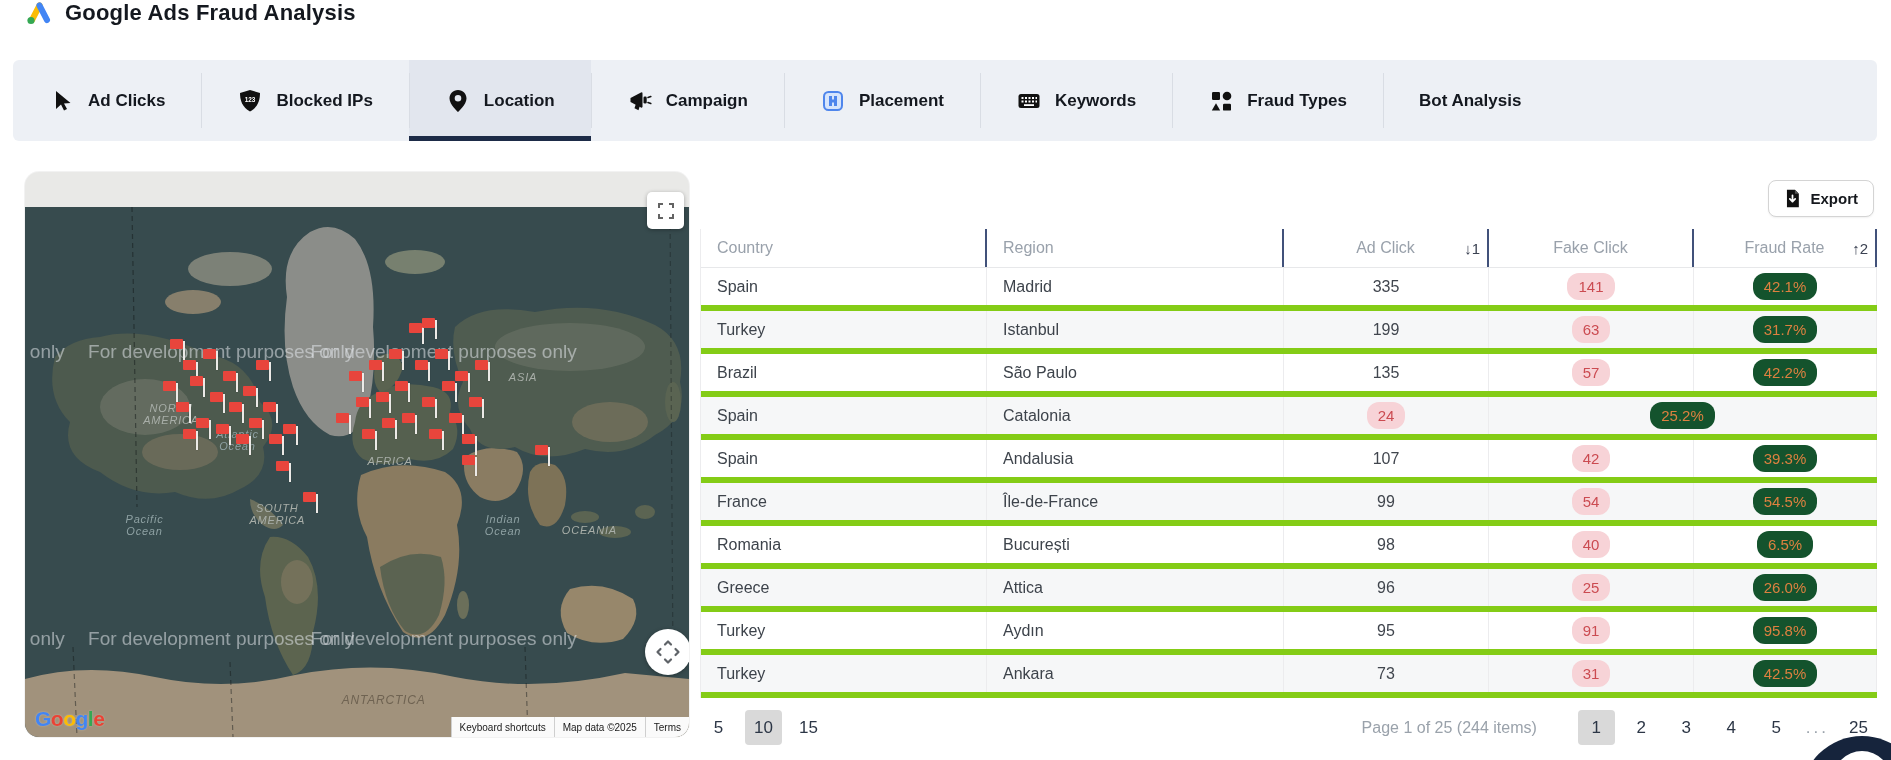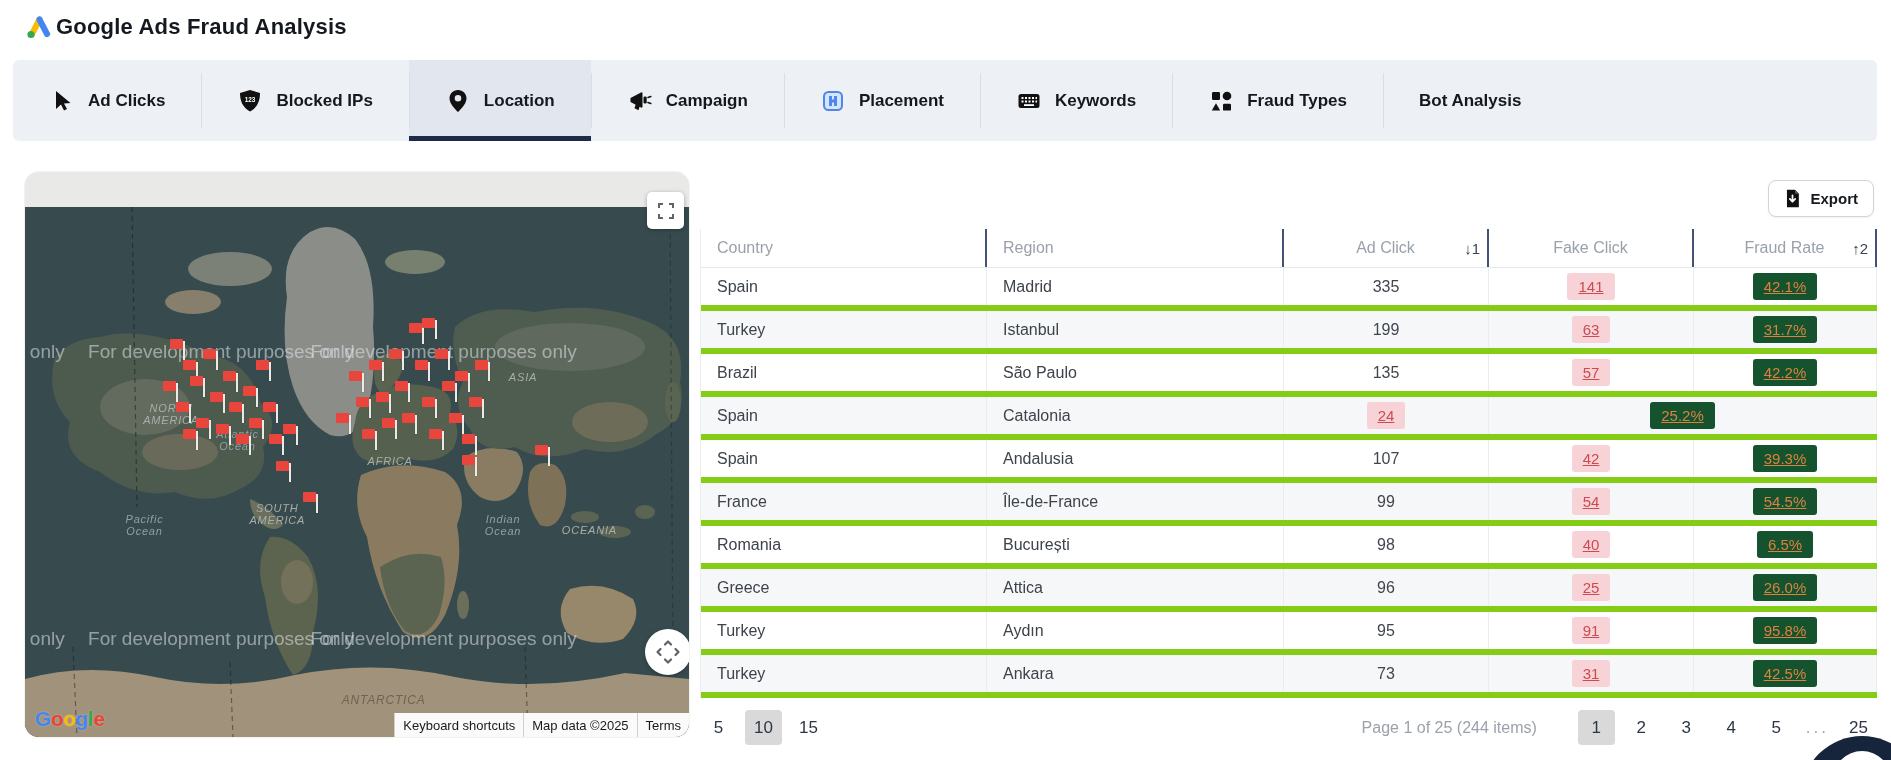--- a/index.html
+++ b/index.html
@@ -6,21 +6,21 @@
   html,body { width:1891px; height:760px; }
   body {
     position: relative;
     font-family: "Liberation Sans", sans-serif;
     background: #ffffff;
     overflow: hidden;
     color: #171c26;
   }
 
   
-  .app-header { position:absolute; left:25px; top:14px; display:flex; align-items:flex-end; gap:5px; }
+  .app-header { position:absolute; left:25px; top:0; display:flex; align-items:flex-end; gap:14px; }
   .app-title { font-size:22px; font-weight:800; letter-spacing:.2px; color:#14181f; }
 
   
   .tabbar { position:absolute; left:13px; right:14px; top:60px; height:81px;
             background:#edf0f5; border-radius:6px; display:flex; align-items:stretch; }
   .tab { position:relative; display:flex; align-items:center; gap:13px; padding:0 36px;
          font-size:17px; font-weight:700; color:#14181f; cursor:pointer; white-space:nowrap; }
   .tab + .tab::before { content:""; position:absolute; left:0; top:16%; height:68%; width:1px; background:#d9dde4; }
   .tab.active { background:#e2e6ee;justify-content:flex-end; }
   .tab.active::after { content:""; position:absolute; left:0; right:0; bottom:0; height:5px; background:#1d2b47; }
@@ -45,21 +45,21 @@
                  background:#e8453c; border-radius:1px; }
   .fullscreen-btn { position:absolute; top:20px; right:5px; width:37px; height:37px; background:#fff;
                     border-radius:5px; box-shadow:0 1px 4px rgba(0,0,0,.3); display:flex;
                     align-items:center; justify-content:center; cursor:pointer; z-index:6; }
   .pan-ctrl { position:absolute; right:-2px; bottom:62px; width:46px; height:46px; border-radius:50%;
               background:#fff; box-shadow:0 1px 4px rgba(0,0,0,.3); display:flex; align-items:center;
               justify-content:center; cursor:pointer; z-index:6; }
   .google-logo { position:absolute; left:10px; bottom:6px; font-size:21px; font-weight:700;
                  letter-spacing:-.5px; z-index:6; cursor:pointer; }
   .google-logo span { text-shadow:0 0 2px rgba(255,255,255,.35); }
-  .attribution { position:absolute; right:0; bottom:0; display:flex; z-index:6; font-size:13px; color:#1a1a1a; }
+  .attribution { position:absolute; right:0; bottom:0; display:flex; z-index:6; font-size:10px; color:#1a1a1a; }
   .attribution span { background:#fafafa; padding:5px 8px 4px; border-left:1px solid #cfcfcf; white-space:nowrap; }
 
   
   .export-btn { position:absolute; right:17px; top:180px; height:37px; display:flex; align-items:center;
                 gap:9px; padding:0 15px; background:#fff; border:1px solid #d4d4d4; border-radius:8px;
                 font-size:15px; font-weight:600; color:#15181d; cursor:pointer;
                 box-shadow:0 1px 2px rgba(0,0,0,.06); }
 
   
   .data-table { position:absolute; left:700px; top:229px; width:1177px; background:#fff;
@@ -73,21 +73,21 @@
   .trow:nth-child(even) { background:#f6f7f8; }
   .td { display:flex; align-items:center; height:100%; font-size:16px; color:#3d434b;
         border-right:1px solid #ececee; }
   .td.num { justify-content:center; color:#41464e; }
   .c0 { width:286px; padding-left:16px; }
   .c1 { width:297px; padding-left:16px; }
   .c2 { width:205px; }
   .c3 { width:205px; }
   .c4 { flex:1; }
   .badge { display:inline-block; min-width:26px; text-align:center; padding:5px 11px;
-           border-radius:3px; font-size:15px;text-decoration:underline; }
+           border-radius:12px; font-size:15px; }
   .badge-fake { background:#f7d3d7; color:#cb4b51; }
   .badge-rate { background:#14532d; color:#dd8140; }
 
   
   .pagination { position:absolute; left:700px; top:710px; width:1177px; display:flex;
                 align-items:center; justify-content:space-between; }
   .psizes, .pager { display:flex; align-items:center; gap:8px; }
   .pbtn { min-width:37px; height:35px; display:flex; align-items:center; justify-content:center;
           font-size:17px; color:#2c3646; border-radius:4px; cursor:pointer; padding:0 6px; }
   .pbtn.active { background:#d9d9d9; }

